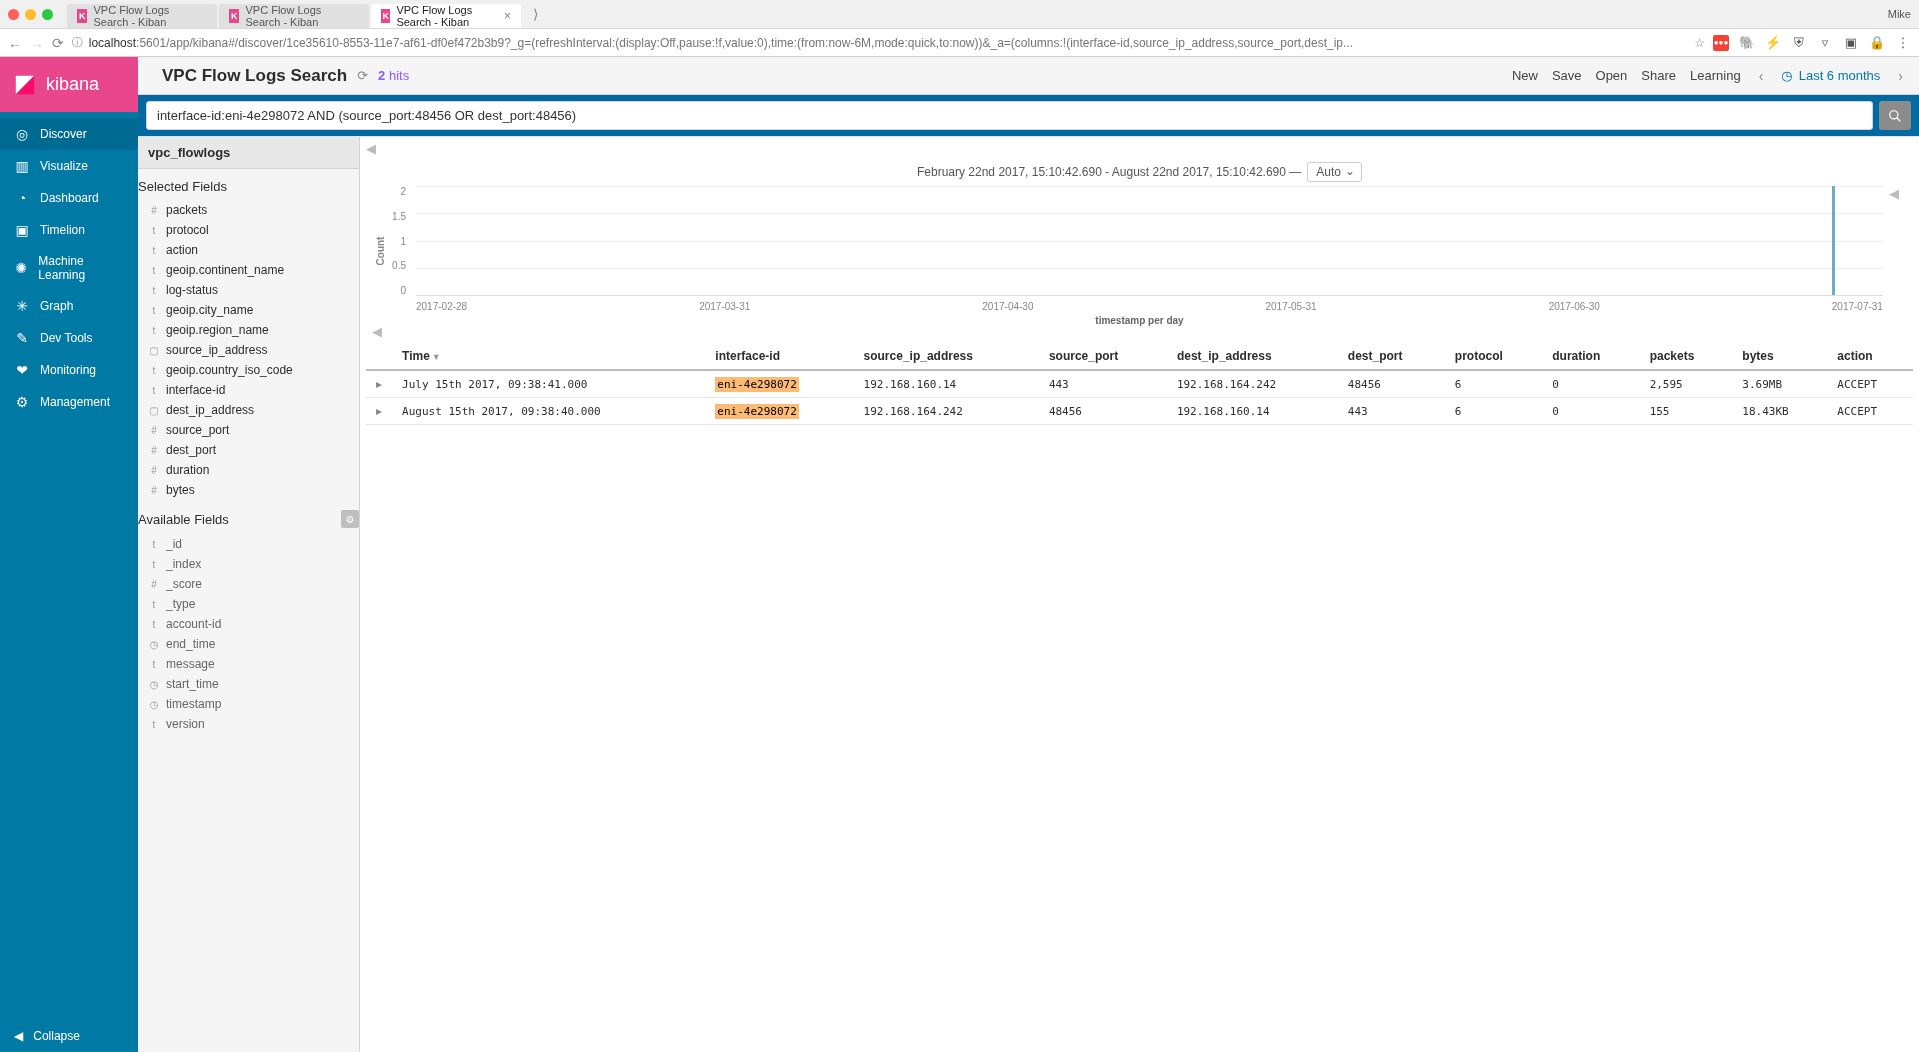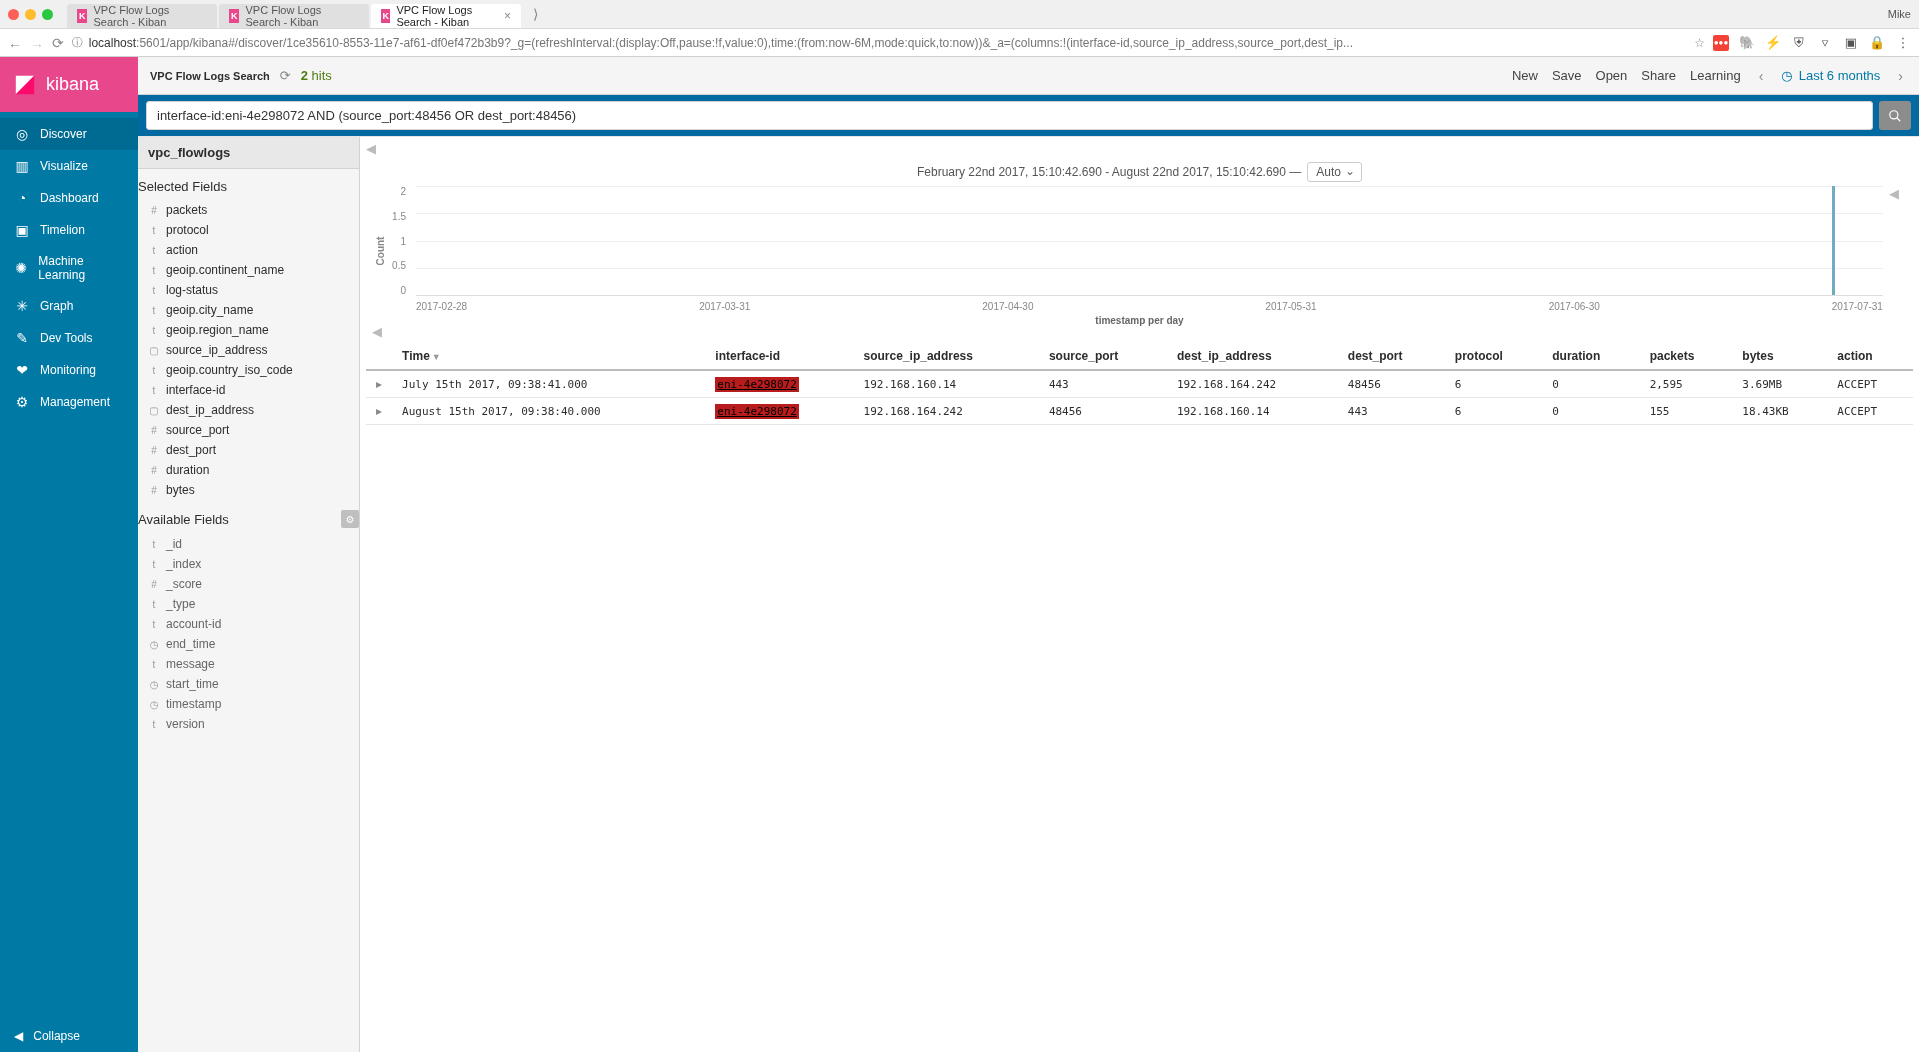--- a/index.html
+++ b/index.html
@@ -42,22 +42,22 @@
 .kibana-logo-text { font-size: 18px; font-weight: 400; }
 .nav-items { flex: 1; padding: 6px 0; }
 .nav-item { display: flex; align-items: center; gap: 10px; padding: 8px 14px; font-size: 12px; cursor: pointer; }
 .nav-item.active { background: #006b92; }
 .nav-item .nav-icon { width: 16px; height: 16px; display: flex; align-items: center; justify-content: center; font-size: 14px; }
 .nav-collapse { display: flex; align-items: center; gap: 10px; padding: 10px 14px; font-size: 12px; }
 
 
 .content { flex: 1; display: flex; flex-direction: column; overflow: hidden; }
 .topbar { height: 38px; background: #f5f5f5; border-bottom: 1px solid #d3d3d3; display: flex; align-items: center; padding: 0 12px; gap: 10px; }
-.topbar-title { font-weight: 600; font-size: 11px; color: #2d2d2d; }
-.topbar-hits { font-size: 13px; color: #4d7c0f; }
+.topbar-title { font-weight: 600; font-size: 17px; color: #2d2d2d; margin-left: 12px; }
+.topbar-hits { font-size: 13px; color: #8b5cf6; }
 .topbar-hits strong { font-weight: 700; }
 .topbar-actions { margin-left: auto; display: flex; gap: 14px; align-items: center; font-size: 13px; color: #444; }
 .topbar-action { cursor: pointer; }
 .time-picker { display: flex; align-items: center; gap: 6px; color: #0079a5; cursor: pointer; }
 .chev { color: #888; font-size: 14px; padding: 0 4px; cursor: pointer; }
 
 
 .query-row { display: flex; padding: 6px 8px; gap: 6px; background: #0369a1; border-bottom: 1px solid #e5e5e5; }
 .query-input { flex: 1; border: 1px solid #d3d3d3; border-radius: 3px; padding: 6px 10px; font-size: 13px; color: #333; }
 .query-btn { width: 32px; background: #8c8c8c; border-radius: 3px; display: flex; align-items: center; justify-content: center; color: #fff; cursor: pointer; }
@@ -93,21 +93,21 @@
 .chart-brush-handle { position: absolute; right: 20px; top: 0; color: #bbb; font-size: 13px; }
 
 
 .doc-table-wrap { flex: 1; overflow-x: auto; padding: 0 6px; }
 .doc-table { width: 100%; border-collapse: collapse; font-size: 12px; }
 .doc-table th { text-align: left; padding: 6px 10px; border-bottom: 2px solid #bbb; font-weight: 600; color: #2d2d2d; white-space: nowrap; }
 .doc-table th .sort-ind { color: #999; font-size: 9px; margin-left: 2px; }
 .doc-table td { padding: 6px 10px; border-bottom: 1px solid #e5e5e5; white-space: nowrap; }
 .doc-table td.mono { font-family: "Menlo", "Consolas", monospace; font-size: 11px; }
 .doc-table .expand-cell { width: 20px; text-align: center; color: #888; cursor: pointer; }
-.highlight { background: #b91c1c; color: #000; padding: 1px 2px; text-decoration: underline; }
+.highlight { background: #fdba74; color: #000; padding: 1px 2px; }
 
 
 ::-webkit-scrollbar { width: 8px; height: 8px; }
 ::-webkit-scrollbar-thumb { background: #ccc; border-radius: 4px; }
 </style>
 </head>
 <body>
 
 <div class="browser-chrome">
   <div class="browser-top">

